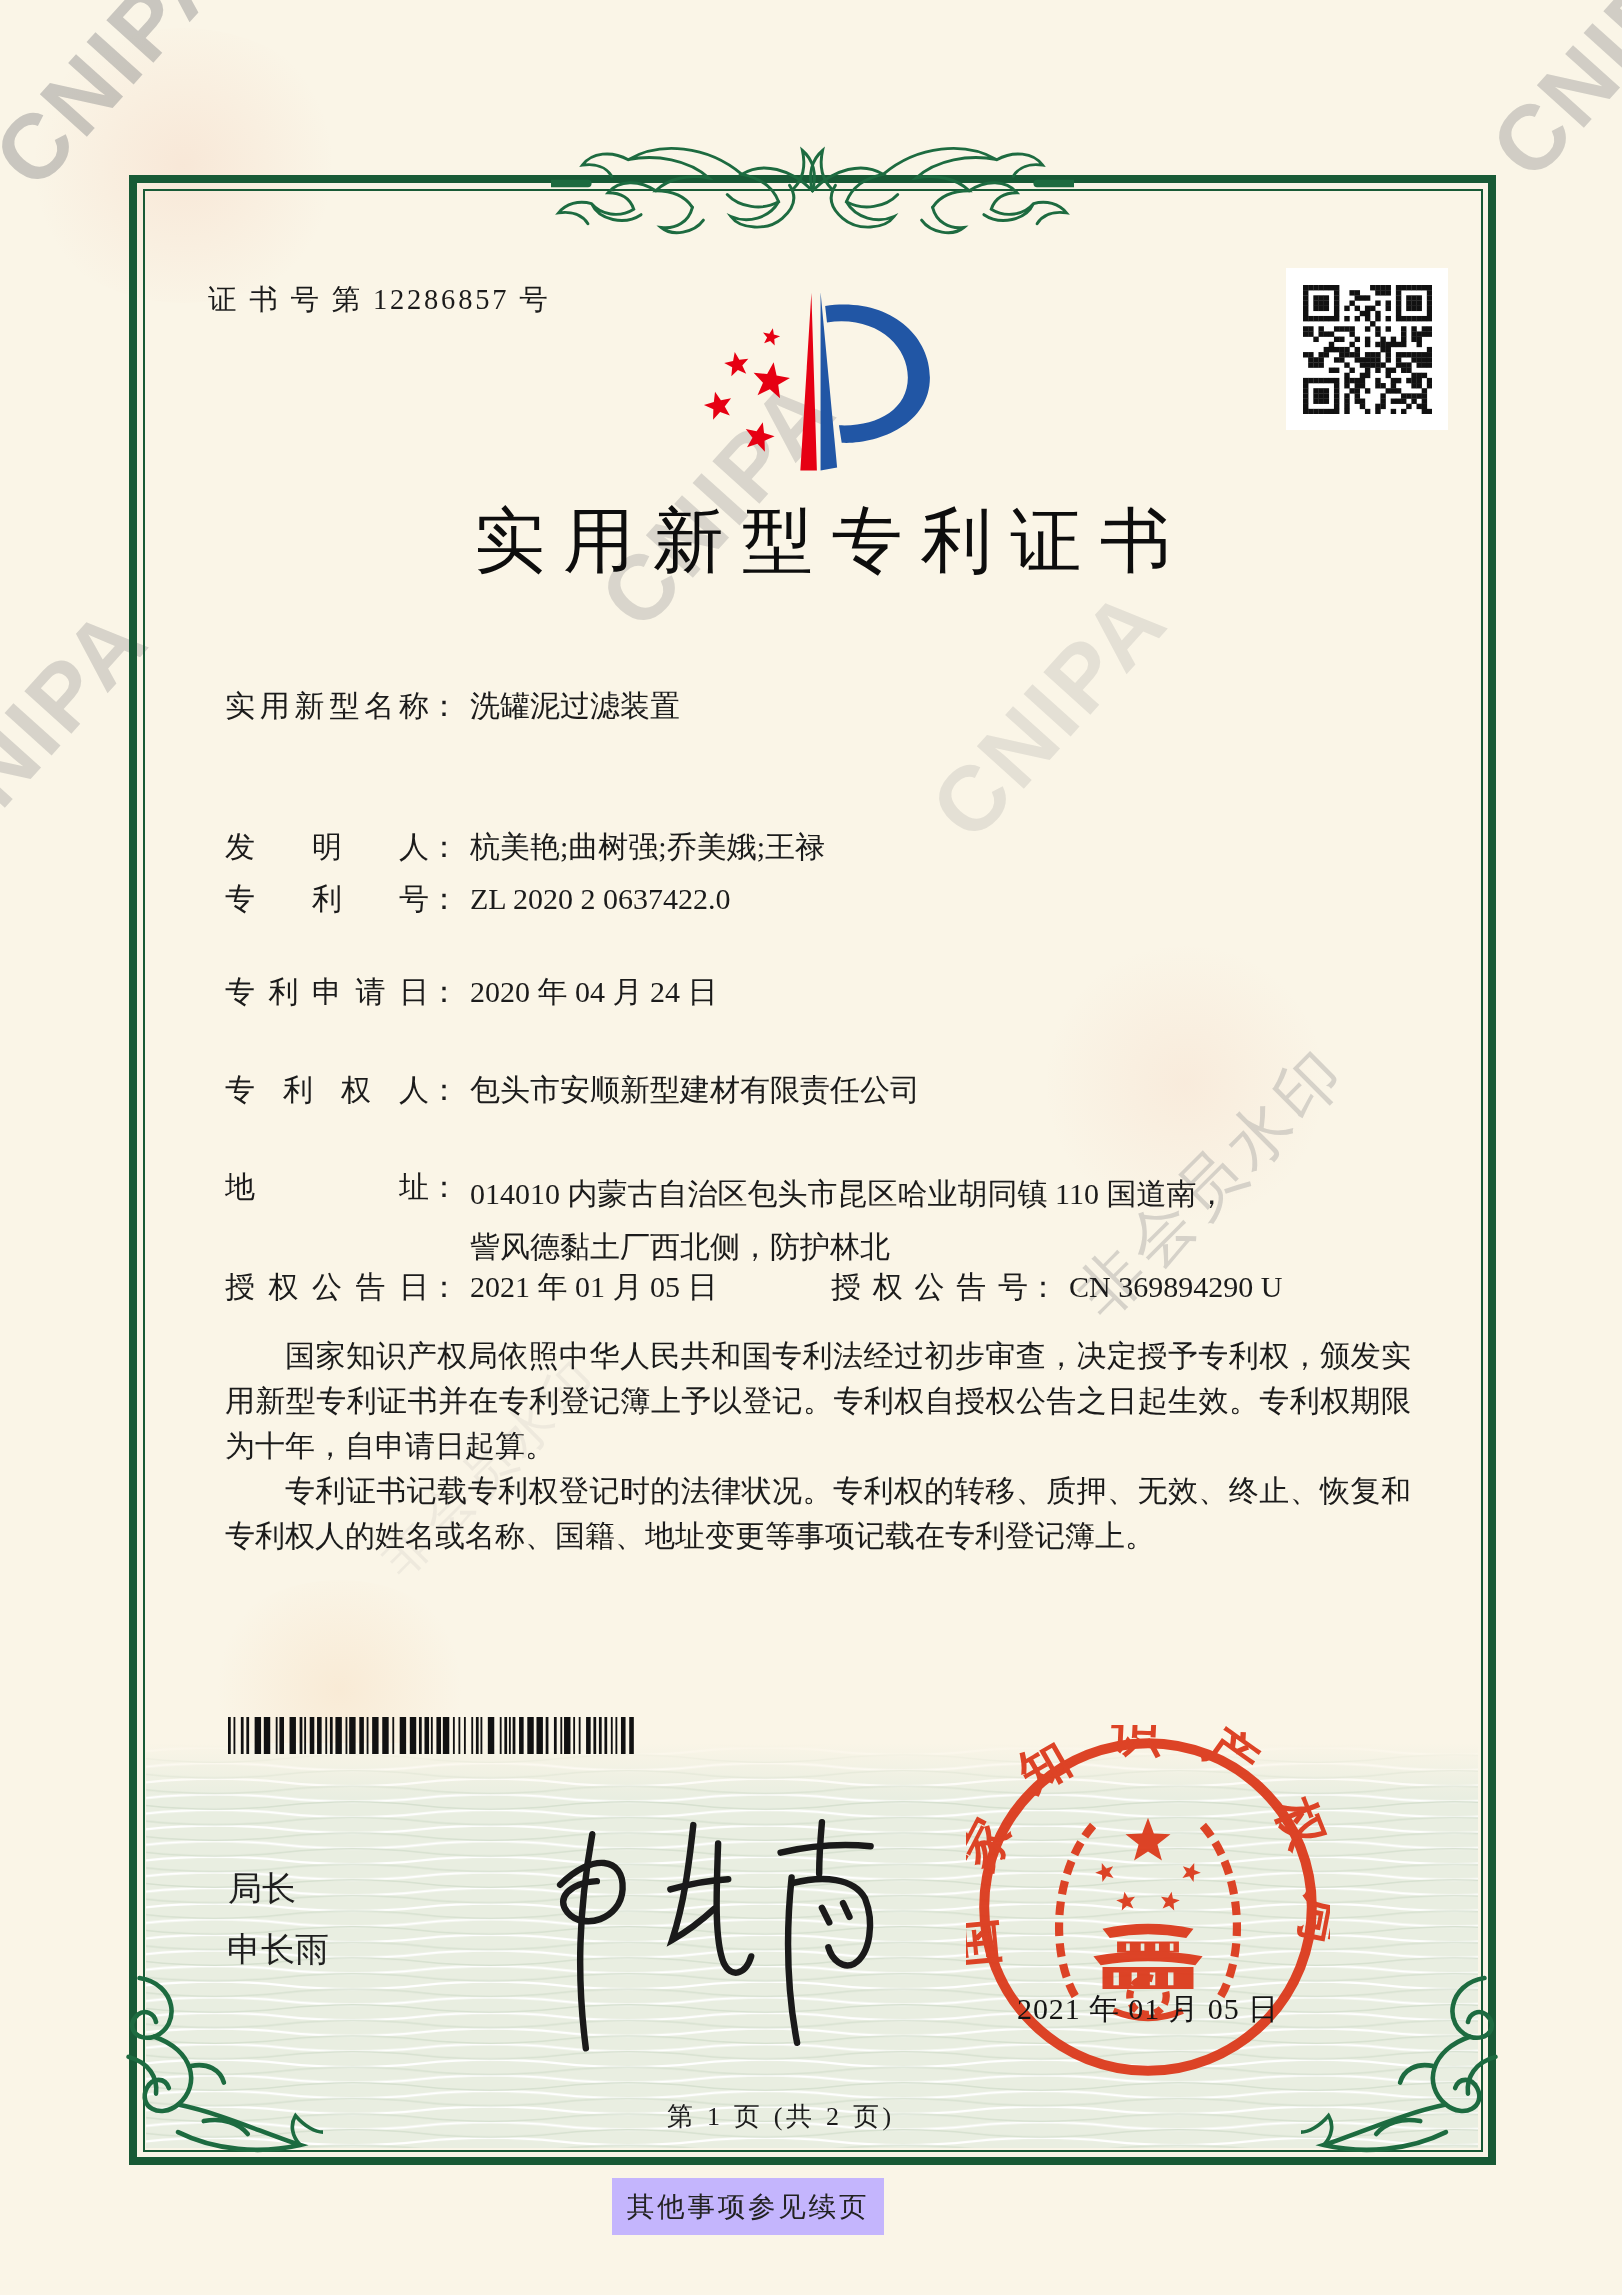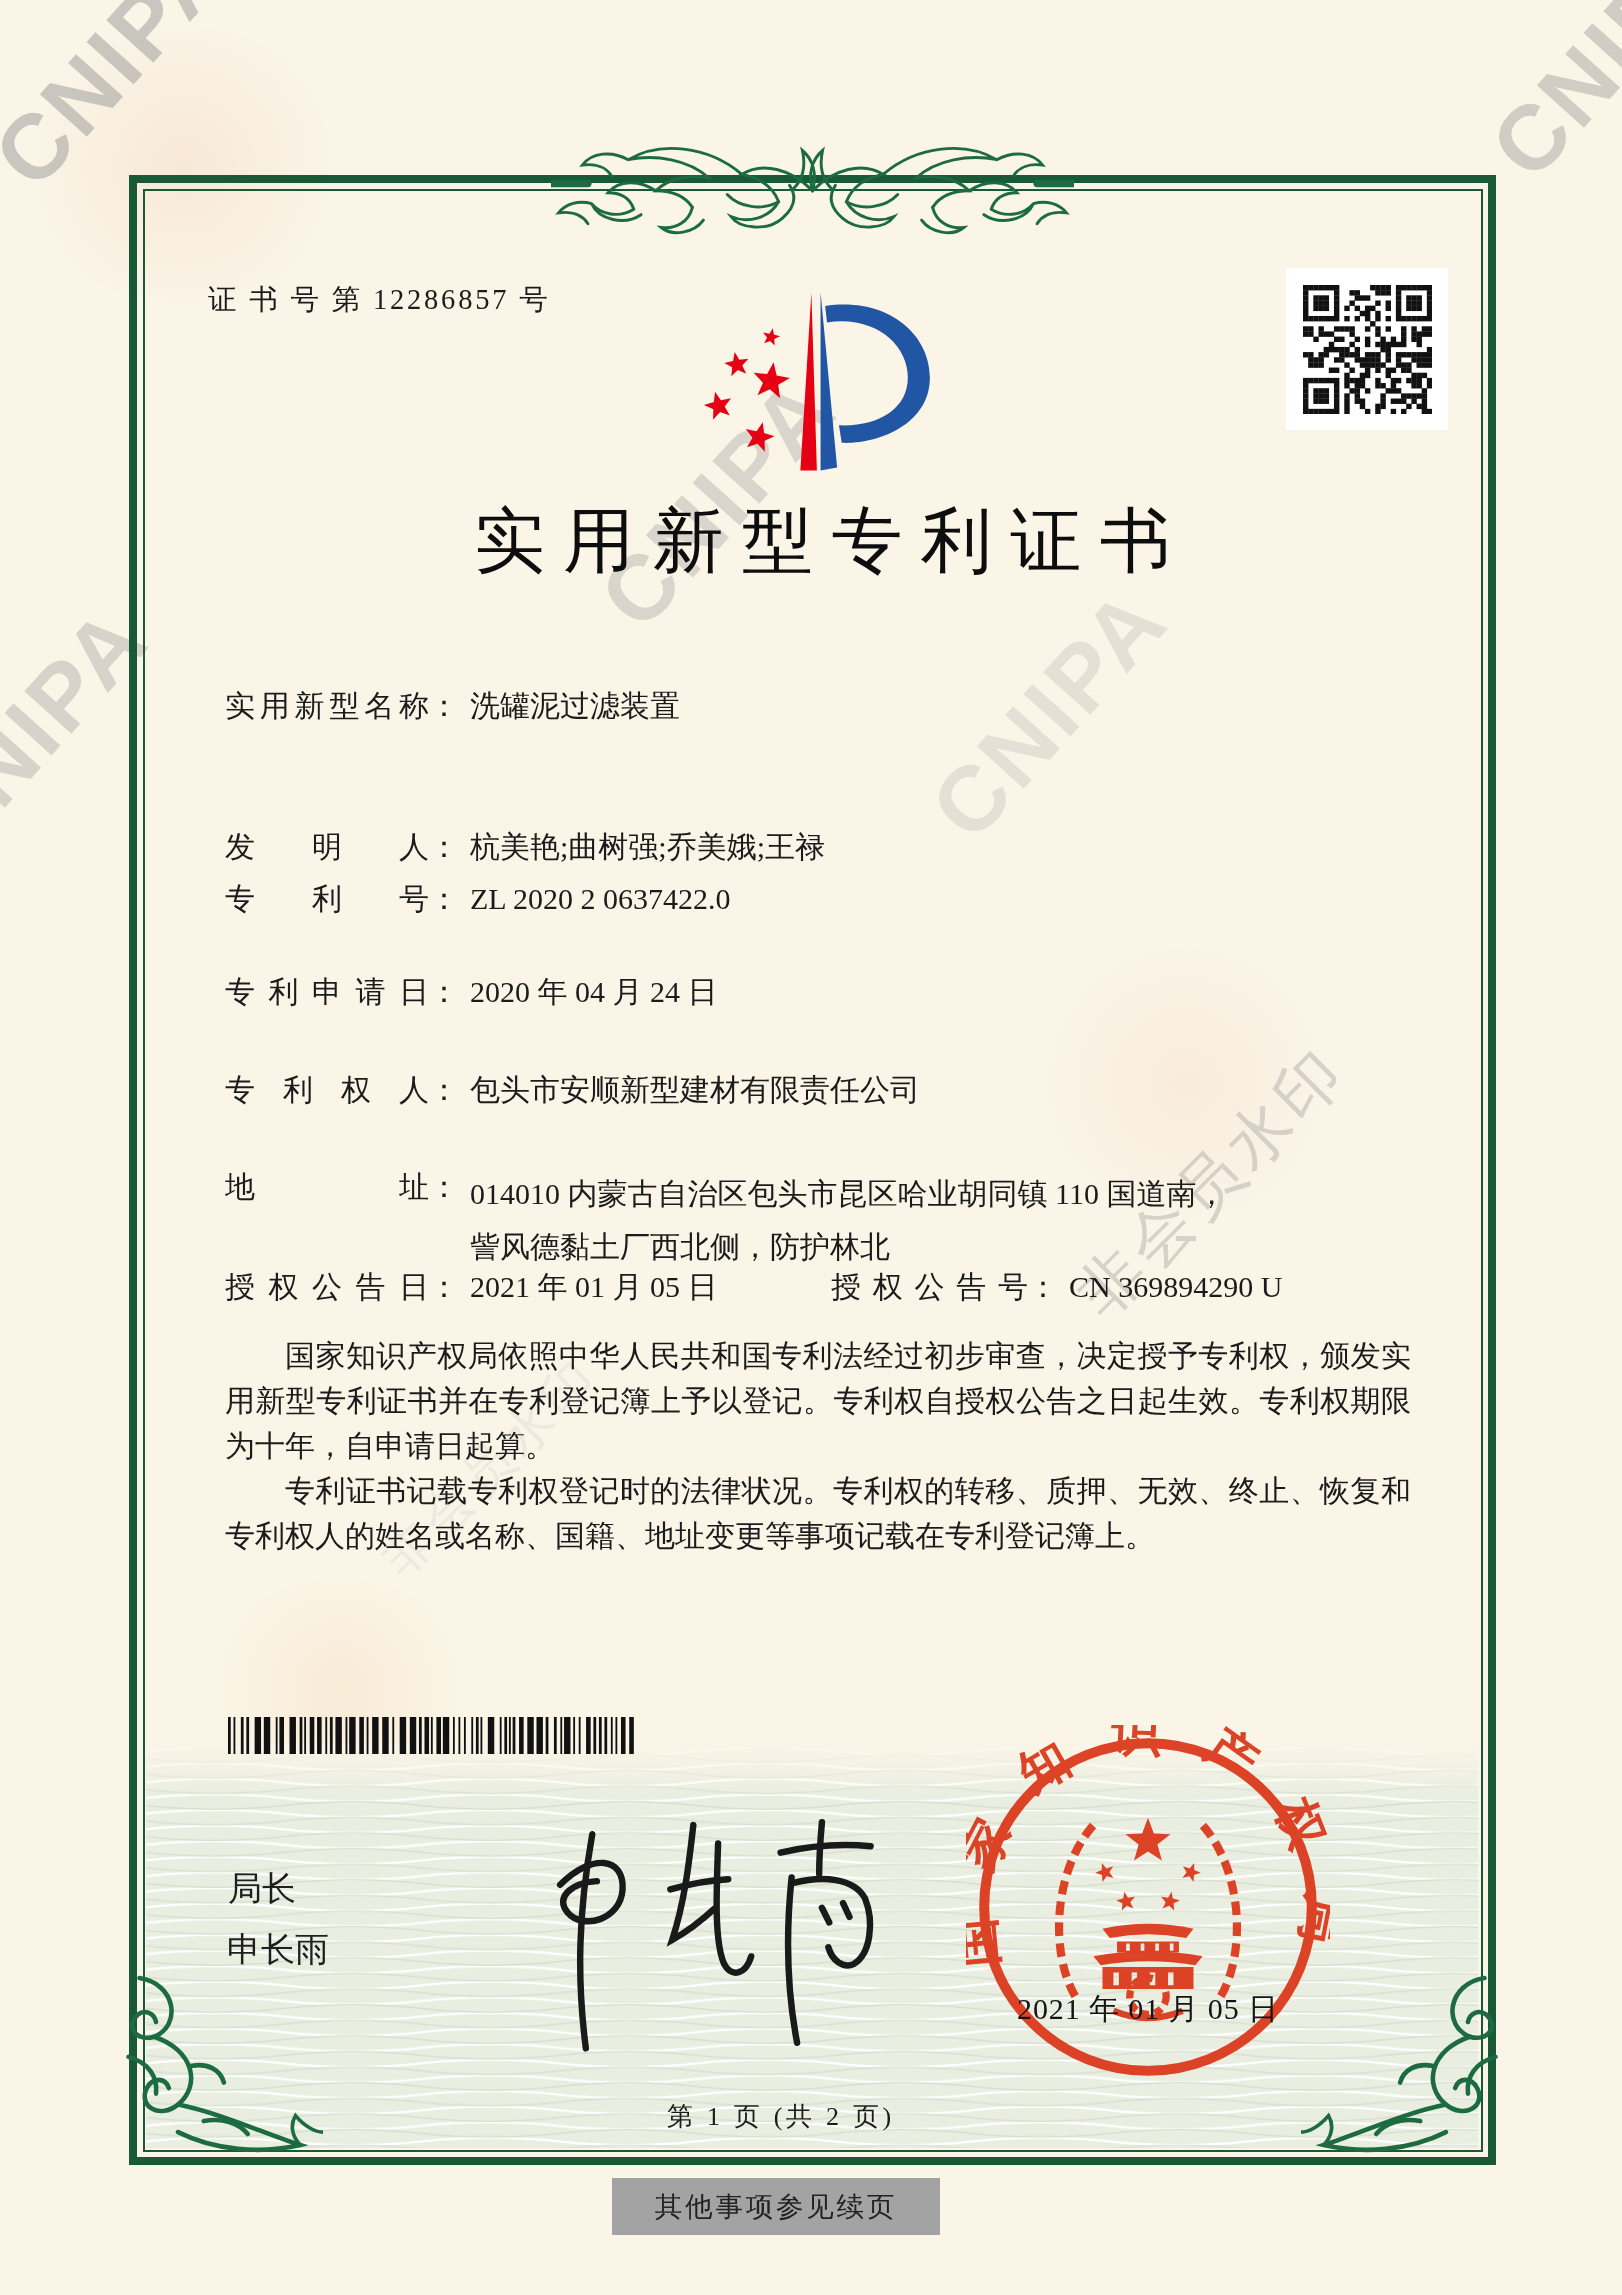--- a/index.html
+++ b/index.html
@@ -59,21 +59,21 @@
   .role{left:228px;top:1866px;font-family:"Liberation Sans","DejaVu Sans",sans-serif;
     font-size:34px;color:#1f1f1f;z-index:4;}
   .sname{left:227px;top:1927px;font-family:"Liberation Sans","DejaVu Sans",sans-serif;
     font-size:34px;color:#1f1f1f;z-index:4;}
   .sig{left:505px;top:1802px;z-index:4;}
   .seal{left:966px;top:1725px;z-index:5;opacity:.95;}
   .sealdate{left:970px;top:1989px;width:356px;text-align:center;font-size:30px;
     letter-spacing:0.9px;color:#141414;z-index:6;}
   .pageinfo{left:129px;top:2099px;width:1304px;text-align:center;font-size:26px;
     letter-spacing:3.7px;z-index:4;}
-  .contpatch{left:612px;top:2178px;width:328px;height:57px;background:#a3a3a3;z-index:3;
+  .contpatch{left:612px;top:2178px;width:272px;height:57px;background:#c4b5fd;z-index:3;
     display:flex;align-items:center;justify-content:center;}
   .conttext{font-size:27.5px;letter-spacing:2.8px;color:#222;}
   .orn{z-index:3;}
 </style>
 </head>
 <body>
 
 <div class="blob" style="left:18.4px;top:27.5px;width:331px;height:275px;background:radial-gradient(circle,rgba(235,150,120,.14),rgba(235,150,120,0) 70%);"></div>
 <div class="blob" style="left:1038px;top:946px;width:294px;height:275px;background:radial-gradient(circle,rgba(235,150,120,.10),rgba(235,150,120,0) 70%);"></div>
 <div class="blob" style="left:202px;top:1580px;width:275px;height:220px;background:radial-gradient(circle,rgba(240,160,90,.12),rgba(240,160,90,0) 70%);"></div>

